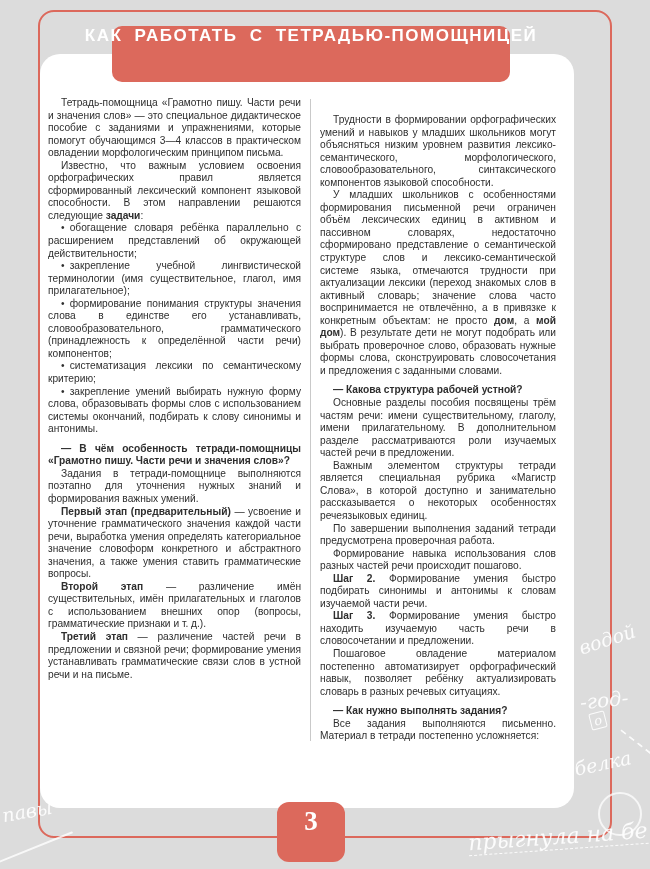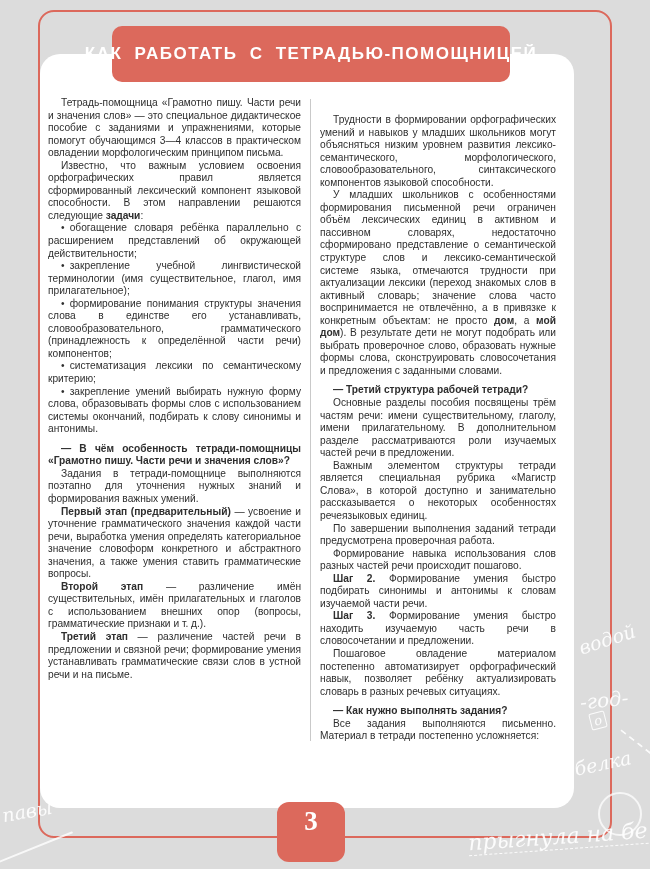--- a/index.html
+++ b/index.html
@@ -17,21 +17,21 @@
   }
   
   .panel{
     position:absolute;left:40px;top:54px;width:534px;height:754px;
     background:#ffffff;border-radius:20px;z-index:2;
   }
   
   .banner{
     position:absolute;left:112px;top:26px;width:398px;height:56px;
     background:#dc695c;border-radius:10px;z-index:3;
-    display:flex;align-items:center;justify-content:center;
+    display:flex;align-items:flex-start;justify-content:center;
   }
   .banner .title{
     color:#ffffff;font-size:17px;font-weight:bold;
     letter-spacing:1.5px;word-spacing:6px;white-space:nowrap;
   }
   
   .page-tab{
     position:absolute;left:277px;top:802px;width:68px;height:60px;
     background:#dc695c;border-radius:12px;z-index:3;
     text-align:center;
@@ -109,21 +109,21 @@
       <p class="q"><span class="b">— В чём особенность тетради-помощницы «Грамотно пишу. Части речи и значения слов»?</span></p>
       <p class="p"><span>Задания в тетради-помощнице выполняются поэтапно для уточнения нужных знаний и формирования важных умений.</span></p>
       <p class="p"><span class="b">Первый этап (предварительный)</span><span> — усвоение и уточнение грамматического значения каждой части речи, выработка умения определять категориальное значение словоформ конкретного и абстрактного значения, а также умения ставить грамматические вопросы.</span></p>
       <p class="p"><span class="b">Второй этап</span><span> — различение имён существительных, имён прилагательных и глаголов с использованием внешних опор (вопросы, грамматические признаки и т. д.).</span></p>
       <p class="p"><span class="b">Третий этап</span><span> — различение частей речи в предложении и связной речи; формирование умения устанавливать грамматические связи слов в устной речи и на письме.</span></p>
     </div>
   <div class="rule"></div>
   <div class="col-right">
       <p class="p"><span>Трудности в формировании орфографических умений и навыков у младших школьников могут объясняться низким уровнем развития лексико-семантического, морфологического, словообразовательного, синтаксического компонентов языковой способности.</span></p>
       <p class="p"><span>У младших школьников с особенностями формирования письменной речи ограничен объём лексических единиц в активном и пассивном словарях, недостаточно сформировано представление о семантической структуре слов и лексико-семантической системе языка, отмечаются трудности при актуализации лексики (переход знакомых слов в активный словарь; значение слова часто воспринимается не отвлечённо, а в привязке к конкретным объектам: не просто </span><span class="b">дом</span><span>, а </span><span class="b">мой дом</span><span>). В результате дети не могут подобрать или выбрать проверочное слово, образовать нужные формы слова, сконструировать словосочетания и предложения с заданными словами.</span></p>
-      <p class="q"><span class="b">— Третий структура рабочей тетради?</span></p>
+      <p class="q"><span class="b">— Какова структура рабочей устной?</span></p>
       <p class="p"><span>Основные разделы пособия посвящены трём частям речи: имени существительному, глаголу, имени прилагательному. В дополнительном разделе рассматриваются роли изучаемых частей речи в предложении.</span></p>
       <p class="p"><span>Важным элементом структуры тетради является специальная рубрика «Магистр Слова», в которой доступно и занимательно рассказывается о некоторых особенностях речеязыковых единиц.</span></p>
       <p class="p"><span>По завершении выполнения заданий тетради предусмотрена проверочная работа.</span></p>
       <p class="p"><span>Формирование навыка использования слов разных частей речи происходит пошагово.</span></p>
       <p class="p"><span class="b">Шаг 2.</span><span> Формирование умения быстро подбирать синонимы и антонимы к словам изучаемой части речи.</span></p>
       <p class="p"><span class="b">Шаг 3.</span><span> Формирование умения быстро находить изучаемую часть речи в словосочетании и предложении.</span></p>
       <p class="p"><span>Пошаговое овладение материалом постепенно автоматизирует орфографический навык, позволяет ребёнку актуализировать словарь в разных речевых ситуациях.</span></p>
       <p class="q"><span class="b">— Как нужно выполнять задания?</span></p>
       <p class="p"><span>Все задания выполняются письменно. Материал в тетради постепенно усложняется:</span></p>
     </div>

